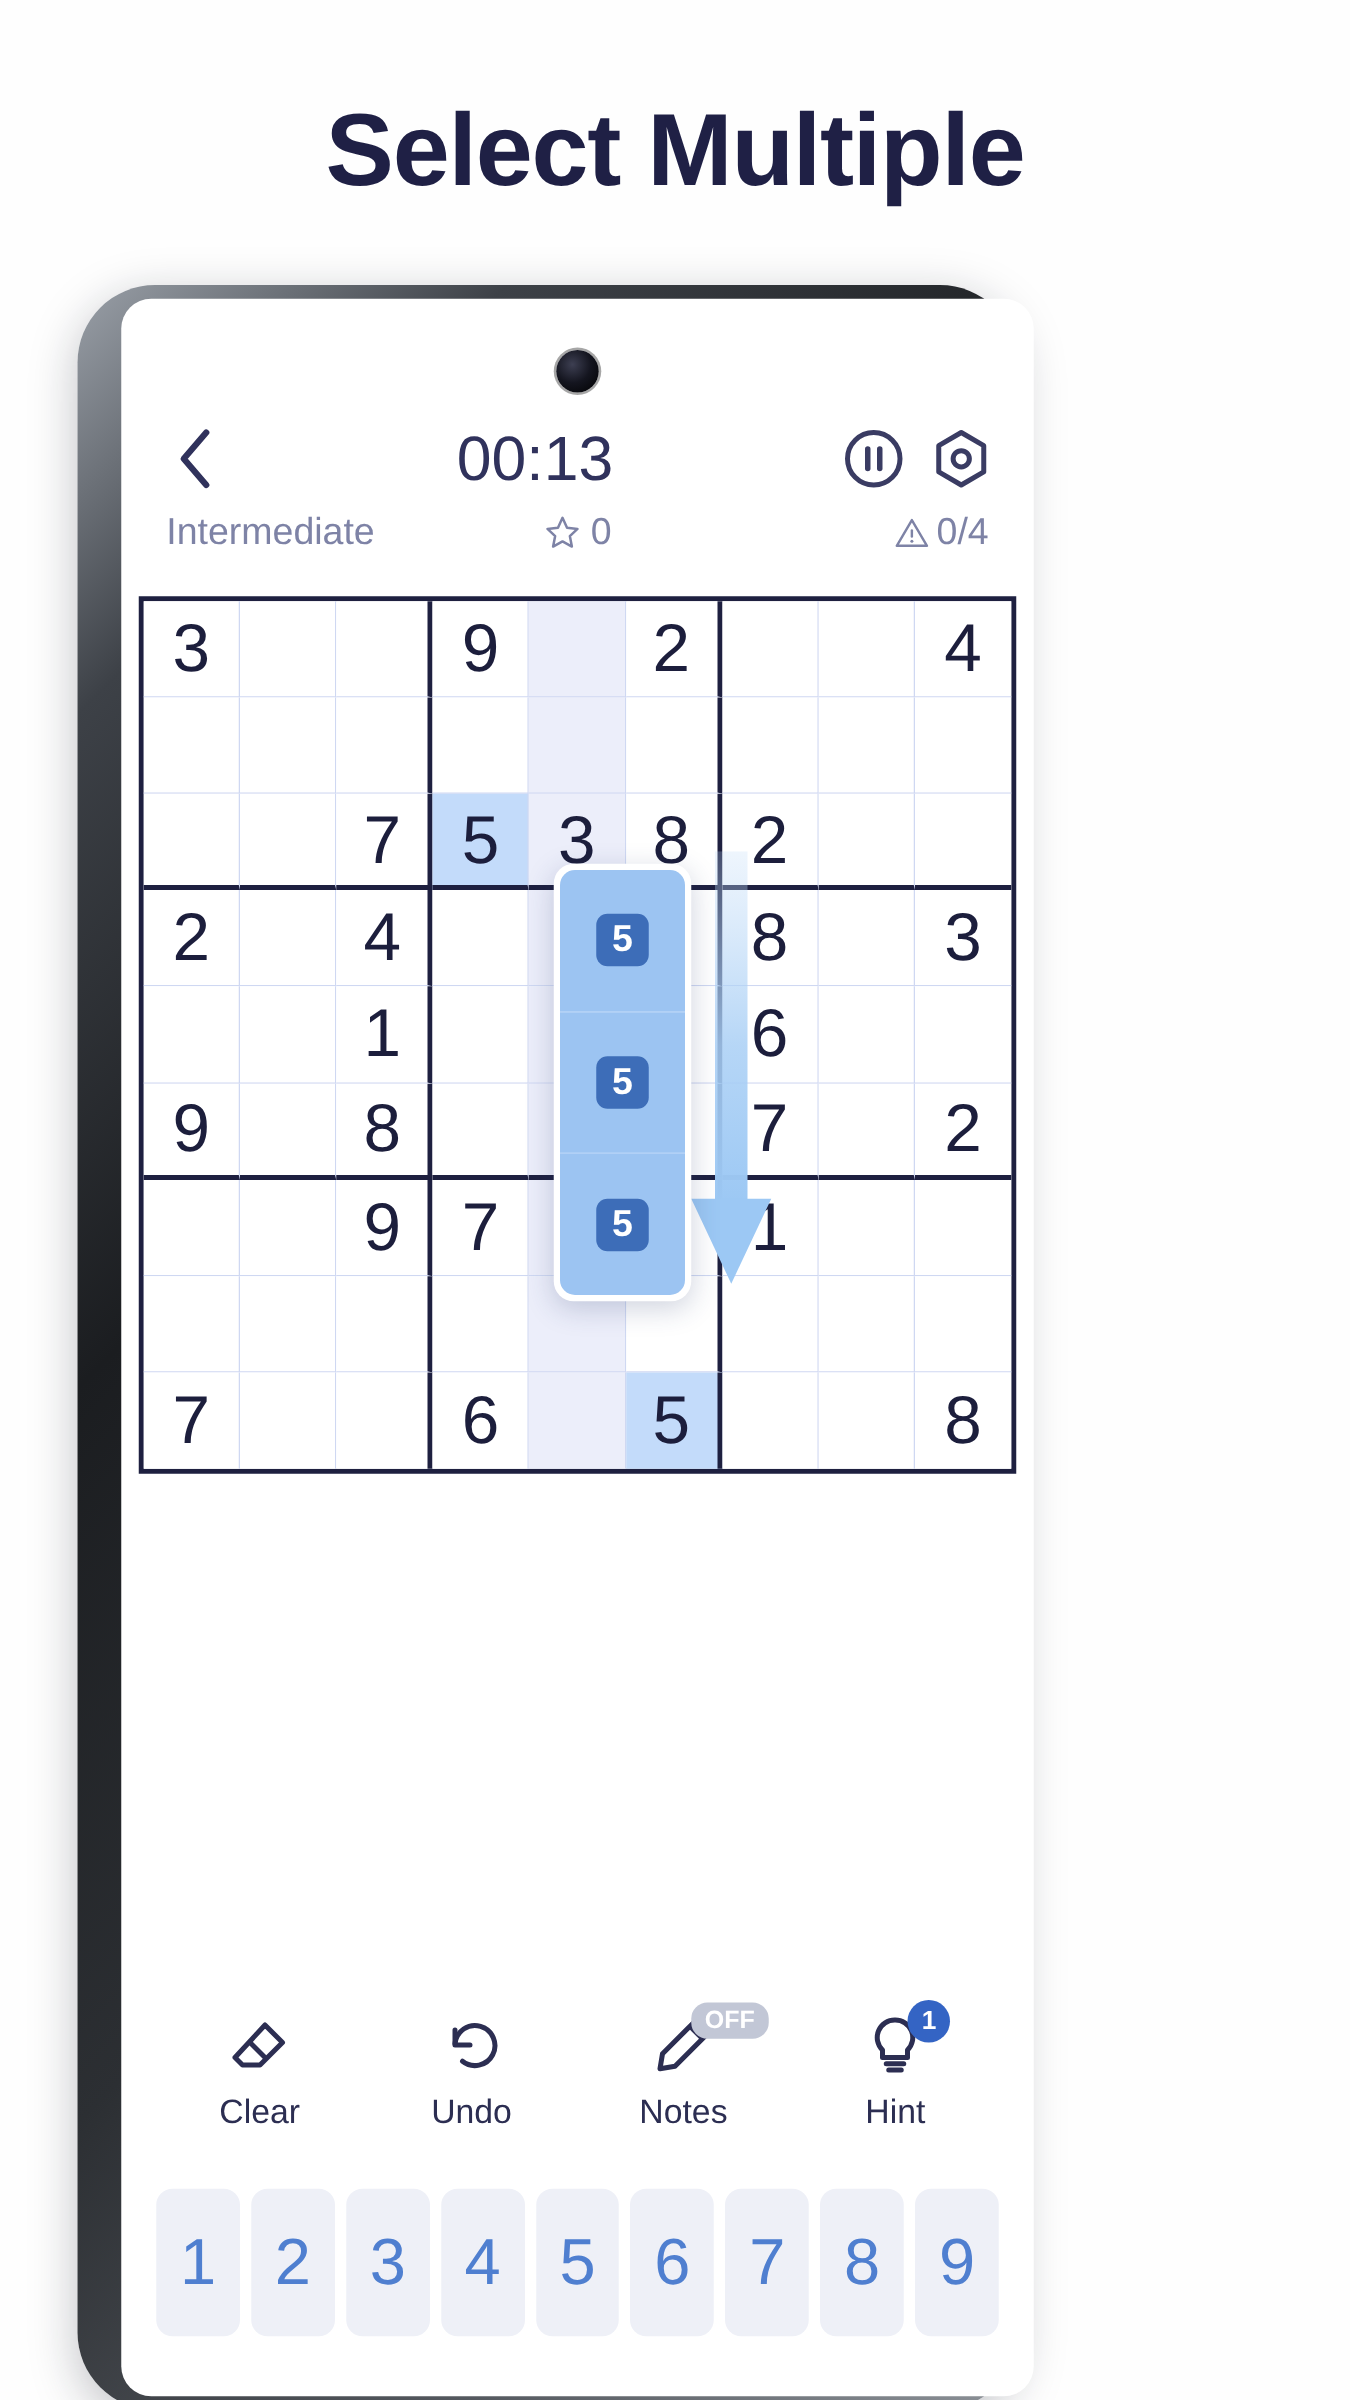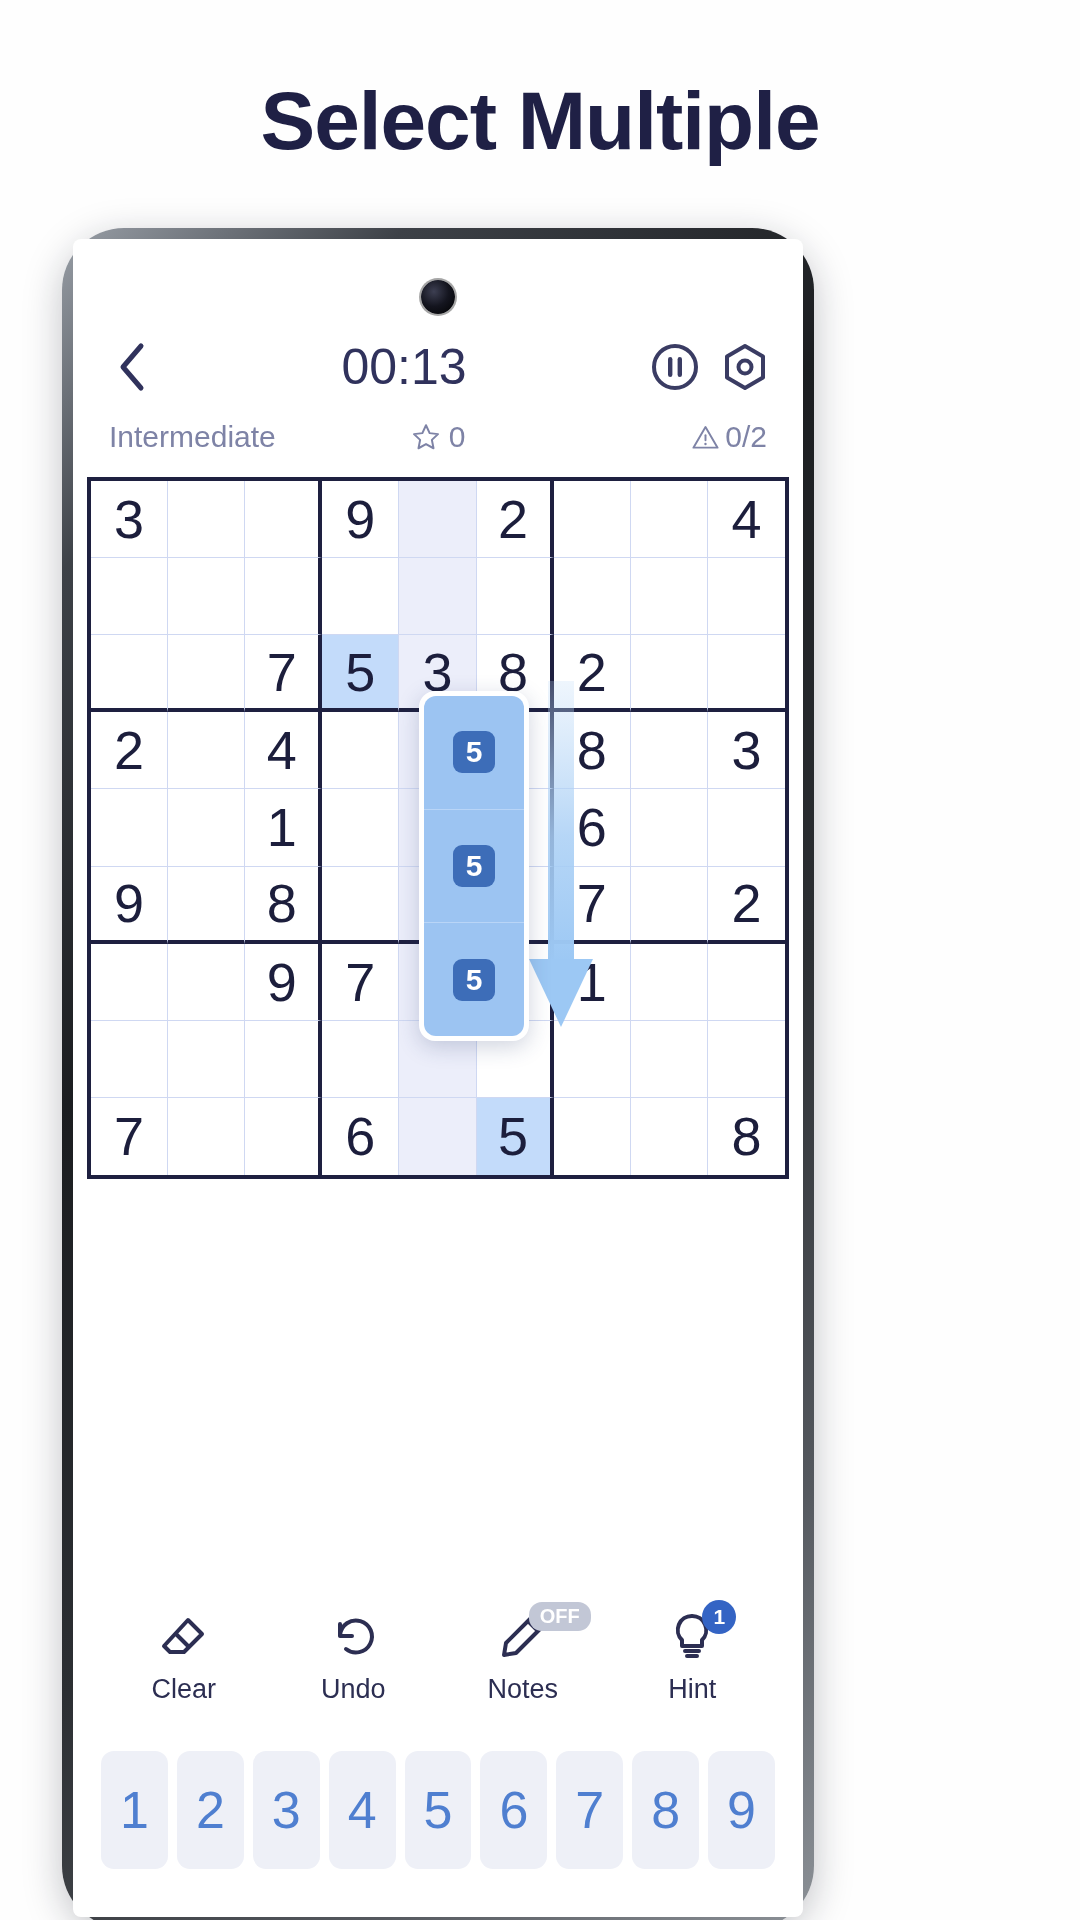--- a/index.html
+++ b/index.html
@@ -25,21 +25,21 @@
     position: absolute;
     left: 62px; top: 228px;
     width: 752px; height: 1700px;
     border-radius: 62px;
     background: linear-gradient(135deg,#9aa0a8 0%, #3d4147 14%, #1b1d20 36%, #2c2f33 60%, #55595f 82%, #8d9298 100%);
     padding: 11px;
     box-shadow: 0 10px 38px rgba(20,22,40,.26);
   }
   .screen {
     position: relative; width: 100%; height: 100%;
-    border-radius: 8px; background: #ffffff; overflow: hidden;
+    border-radius: 24px; background: #ffffff; overflow: hidden; margin-left: 24px;
   }
   .camera {
     position: absolute; left: 50%; transform: translateX(-50%);
     top: 41px; width: 34px; height: 34px; border-radius: 50%;
     background: radial-gradient(circle at 38% 34%, #3d3f52 0%, #14151f 48%, #000 100%);
     box-shadow: 0 0 0 2px rgba(0,0,0,.35);
   }
 
   
   .topbar {
@@ -51,21 +51,21 @@
     flex: 1; text-align: center;
     font-size: 50px; color: #30325c; font-weight: 400;
     letter-spacing: 0px;
   }
   .top-icons { display: flex; gap: 18px; align-items: center; }
   .circ-icon { width: 52px; height: 52px; display:flex; align-items:center; justify-content:center; }
 
   
   .subbar {
     position: absolute; left: 0; top: 170px; width: 100%; height: 56px;
-    display: flex; align-items: center; padding: 0 36px;
+    display: flex; align-items: flex-start; padding: 0 36px;
     font-size: 30px; color: #7e83a6;
   }
   .sub-left { width: 33%; text-align: left; }
   .sub-mid { width: 34%; display: flex; justify-content: center; align-items: center; gap: 8px; }
   .sub-right { width: 33%; display: flex; justify-content: flex-end; align-items: center; gap: 5px; }
 
   
   .board-wrap {
     position: absolute; left: 0; top: 238px; width: 100%;
     padding: 0 14px;
@@ -204,21 +204,21 @@
             <path d="M12 2.6 L14.9 8.9 L21.6 9.7 L16.7 14.3 L18 21 L12 17.7 L6 21 L7.3 14.3 L2.4 9.7 L9.1 8.9 Z" fill="none" stroke="#7e83a6" stroke-width="1.6" stroke-linejoin="round"></path>
           </svg>
           <span>0</span>
         </div>
         <div class="sub-right">
           <svg width="29" height="29" viewBox="0 0 24 24">
             <path d="M12 3.4 L22 20.4 L2 20.4 Z" fill="none" stroke="#7e83a6" stroke-width="1.6" stroke-linejoin="round"></path>
             <rect x="11.2" y="9.4" width="1.6" height="5.6" rx="0.8" fill="#7e83a6"></rect>
             <circle cx="12" cy="17.4" r="1" fill="#7e83a6"></circle>
           </svg>
-          <span>0/2</span>
+          <span>0/4</span>
         </div>
       </div>
 
       <div class="board-wrap">
         <div class="board" id="board">
             <div class="cell">
               <span>3</span>
             </div>
             <div class="cell"></div>
             <div class="cell bR"></div>

